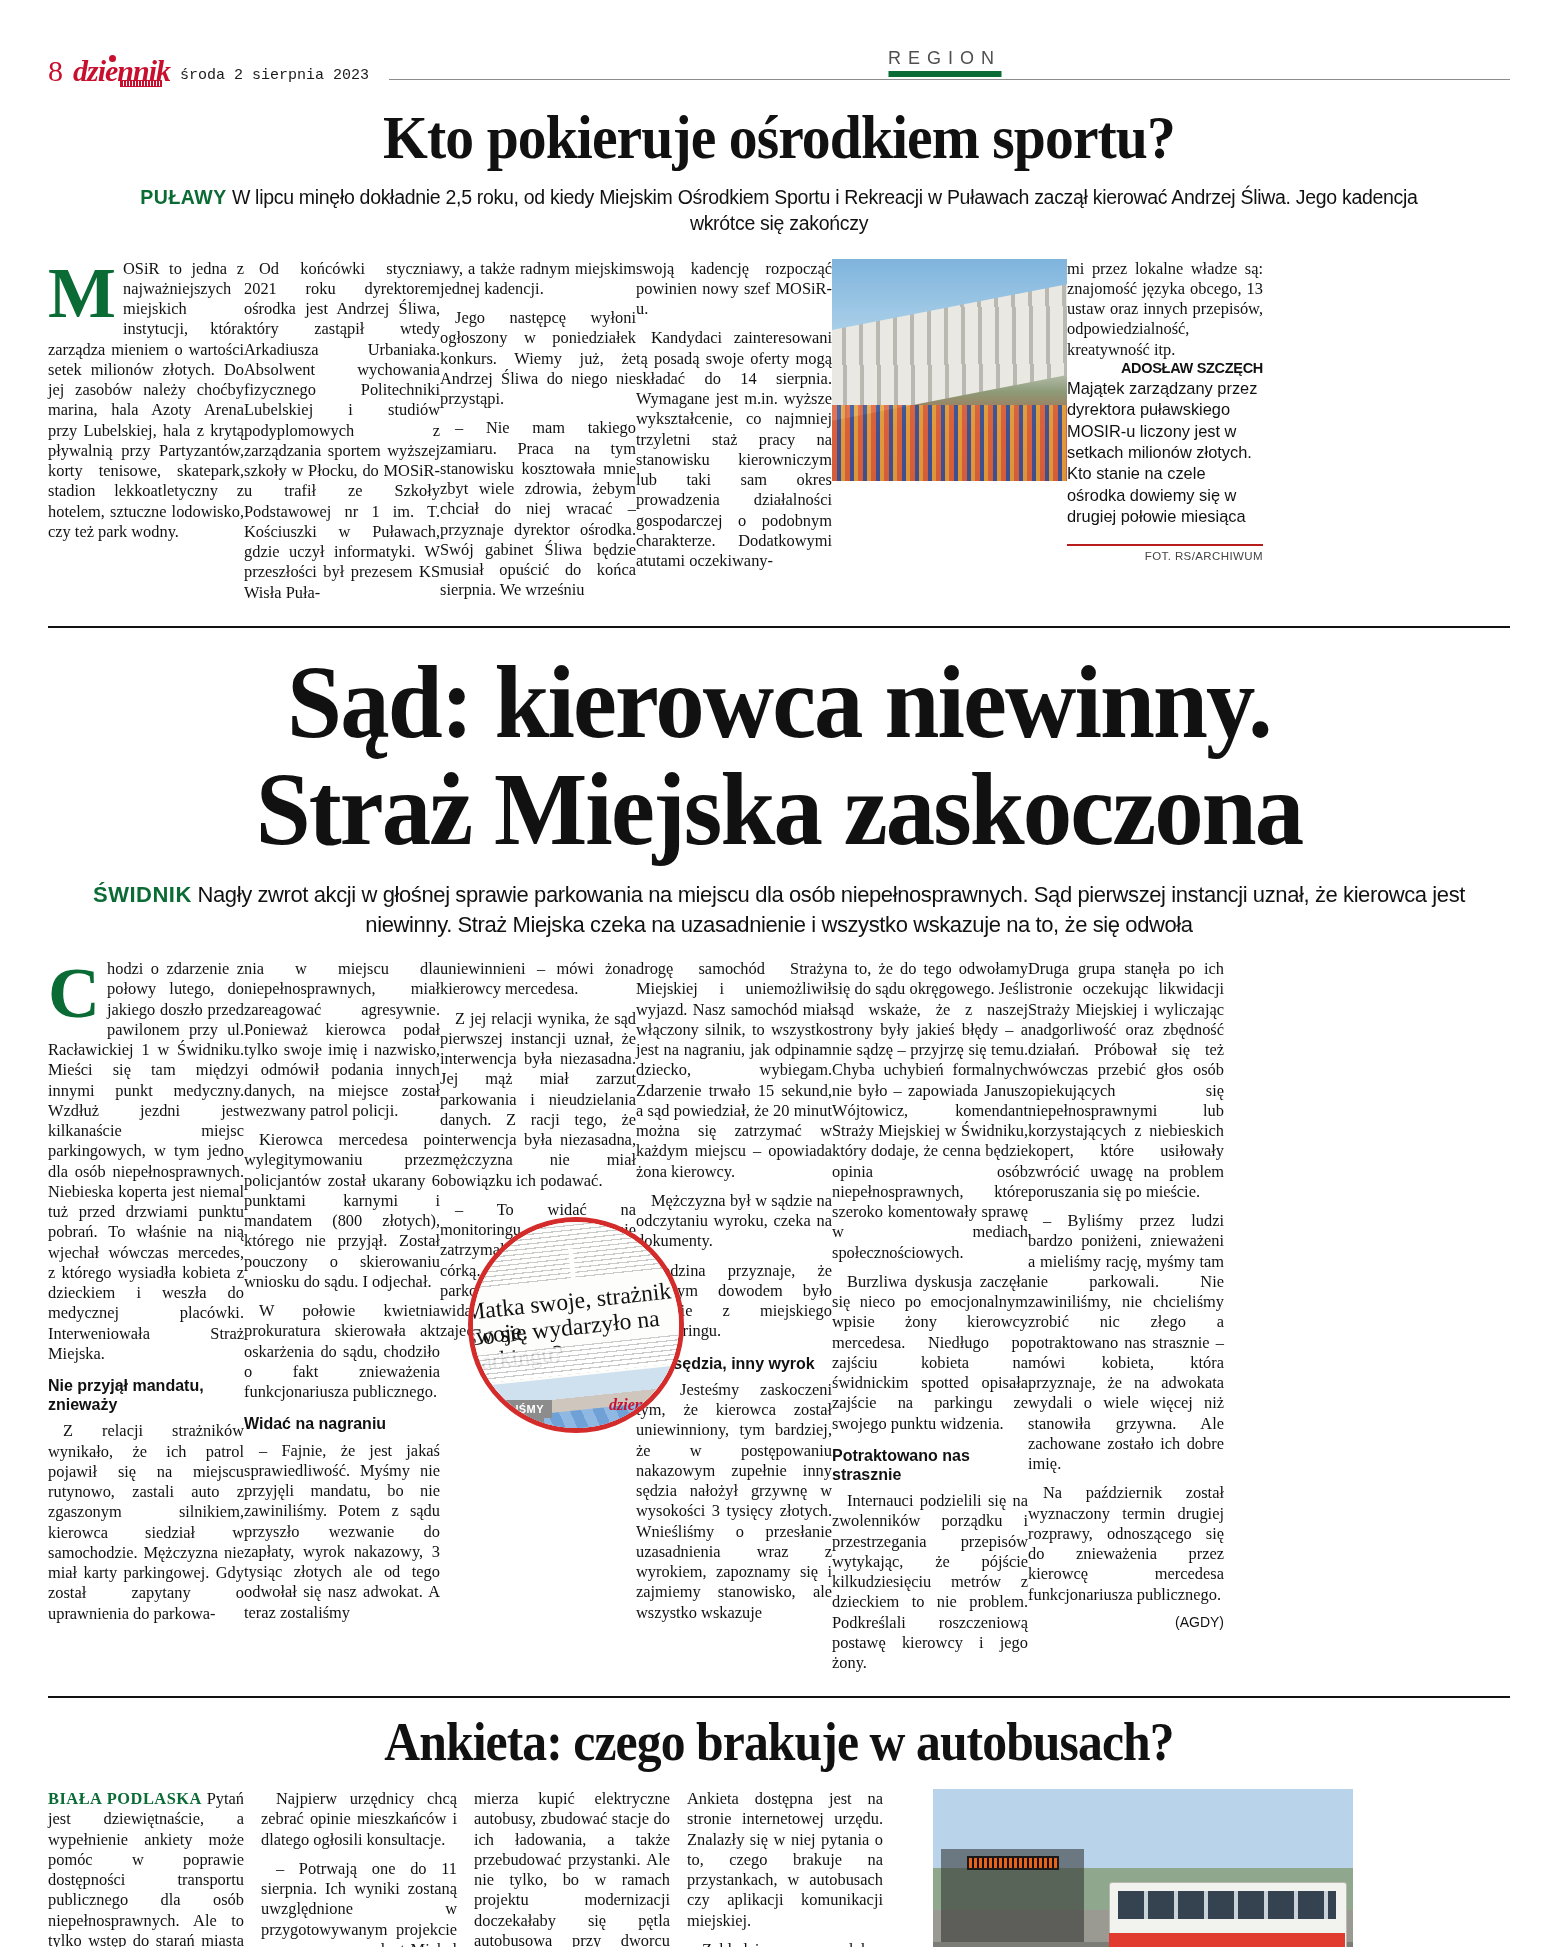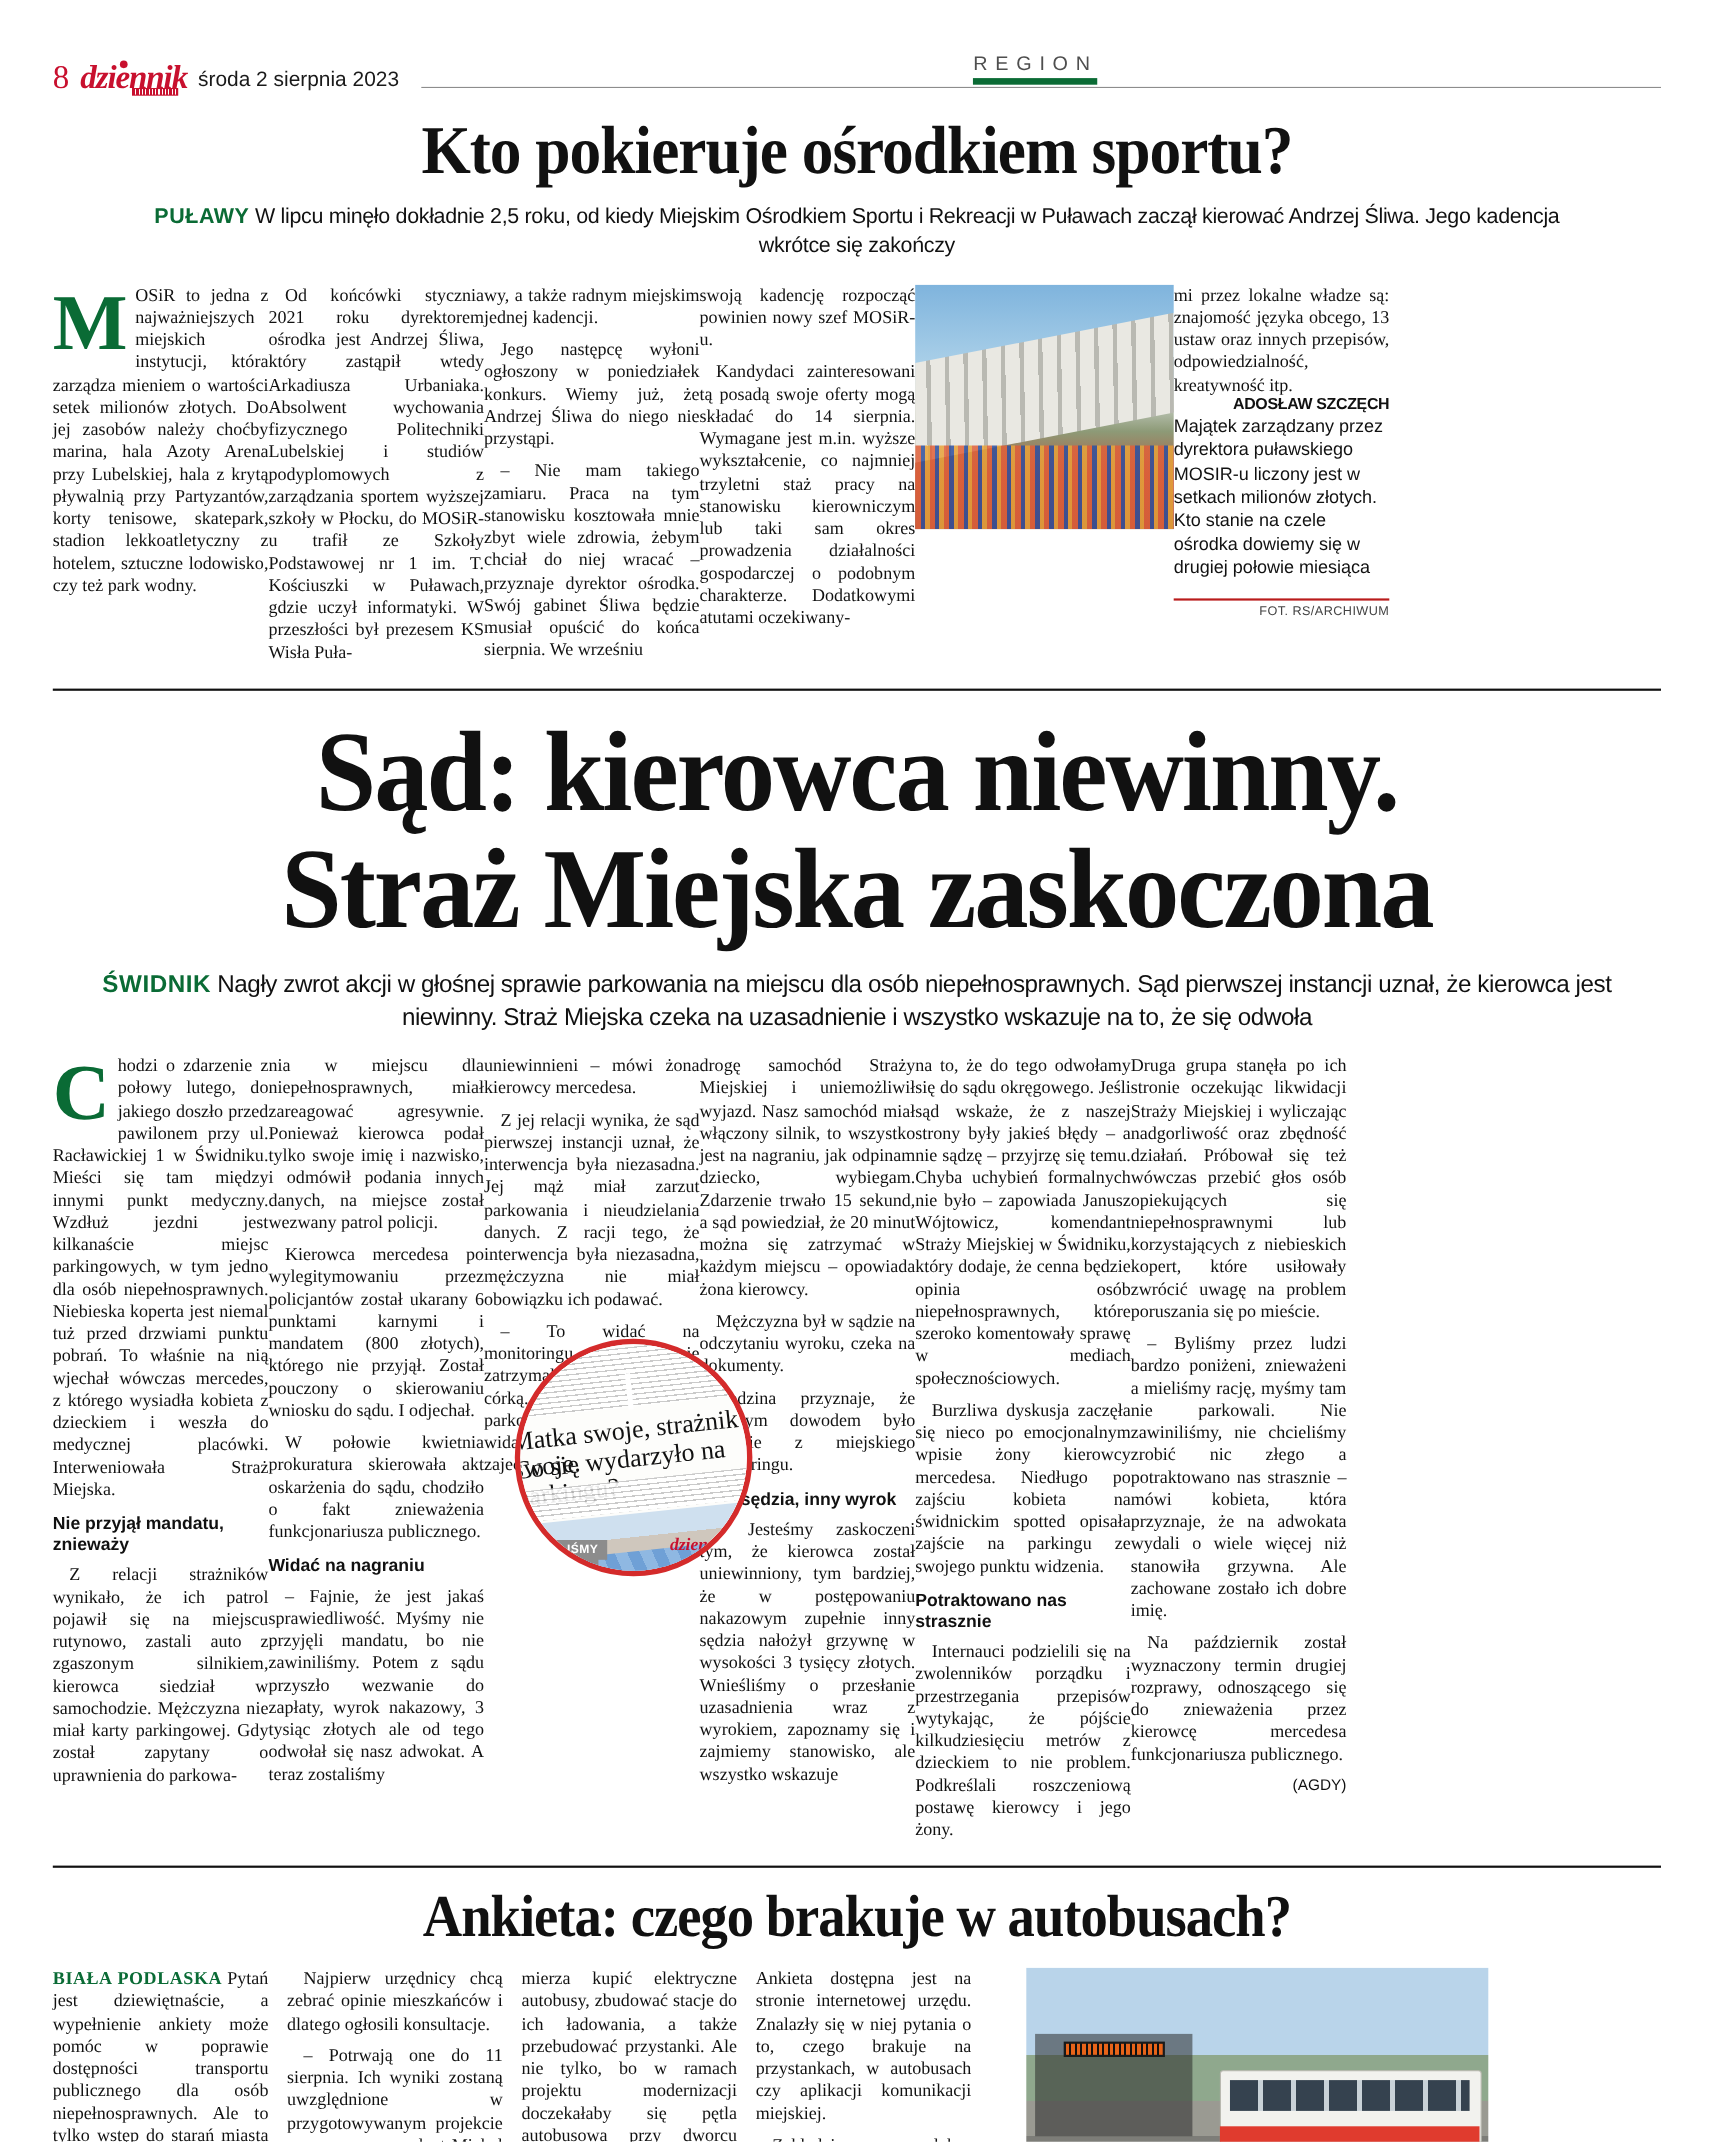--- a/index.html
+++ b/index.html
@@ -13,21 +13,21 @@
   .page{position:relative;width:1558px;height:1947px;box-sizing:border-box;padding:0 48px;}
 
   
   .masthead{display:flex;align-items:flex-end;gap:10px;padding-top:56px;position:relative;}
   .folio{font-family:"Liberation Serif",serif;font-size:30px;color:#c8102e;line-height:1;padding-bottom:2px;}
   .logo{position:relative;font-family:"Liberation Serif",serif;font-weight:bold;font-style:italic;
         font-size:30px;color:#c8102e;line-height:1;letter-spacing:-1px;padding-bottom:2px;}
   .logo .dot{position:absolute;width:7px;height:7px;border-radius:50%;background:#c8102e;top:-1px;left:36px;}
   .logo .bar{position:absolute;left:47px;bottom:1px;width:42px;height:7px;background:#c8102e;}
   .logo .bar::after{content:"";position:absolute;inset:1px 1px;background:repeating-linear-gradient(90deg,#c8102e 0 2px,#fff 2px 3px);}
-  .issuedate{font-family:Liberation Sans, sans-serif;font-size:19px;color:#1a1a1a;padding-bottom:4px;white-space:nowrap;}
+  .issuedate{font-family:Liberation Mono, monospace;font-size:15px;color:#1a1a1a;padding-bottom:4px;white-space:nowrap;}
   .rulewrap{flex:1;position:relative;height:26px;}
   .rulewrap .hr{position:absolute;left:10px;right:0;top:17px;height:1px;background:#8d8d8d;}
   .section-tag{position:absolute;left:50%;transform:translateX(-50%);top:-14px;text-align:center;}
   .section-tag .txt{font-family:"Liberation Sans",sans-serif;font-size:18px;letter-spacing:7px;color:#4f4f4f;}
   .section-tag .ul{height:6px;background:#0a6b35;margin-top:2px;}
 
   
   .hl1{font-family:"Liberation Serif",serif;font-weight:bold;font-size:62px;line-height:1.02;
        text-align:center;margin:18px 0 0;letter-spacing:-1px;transform:scaleX(0.93);}
   .lead1{font-family:"Liberation Sans",sans-serif;font-size:19.5px;line-height:1.32;text-align:center;

